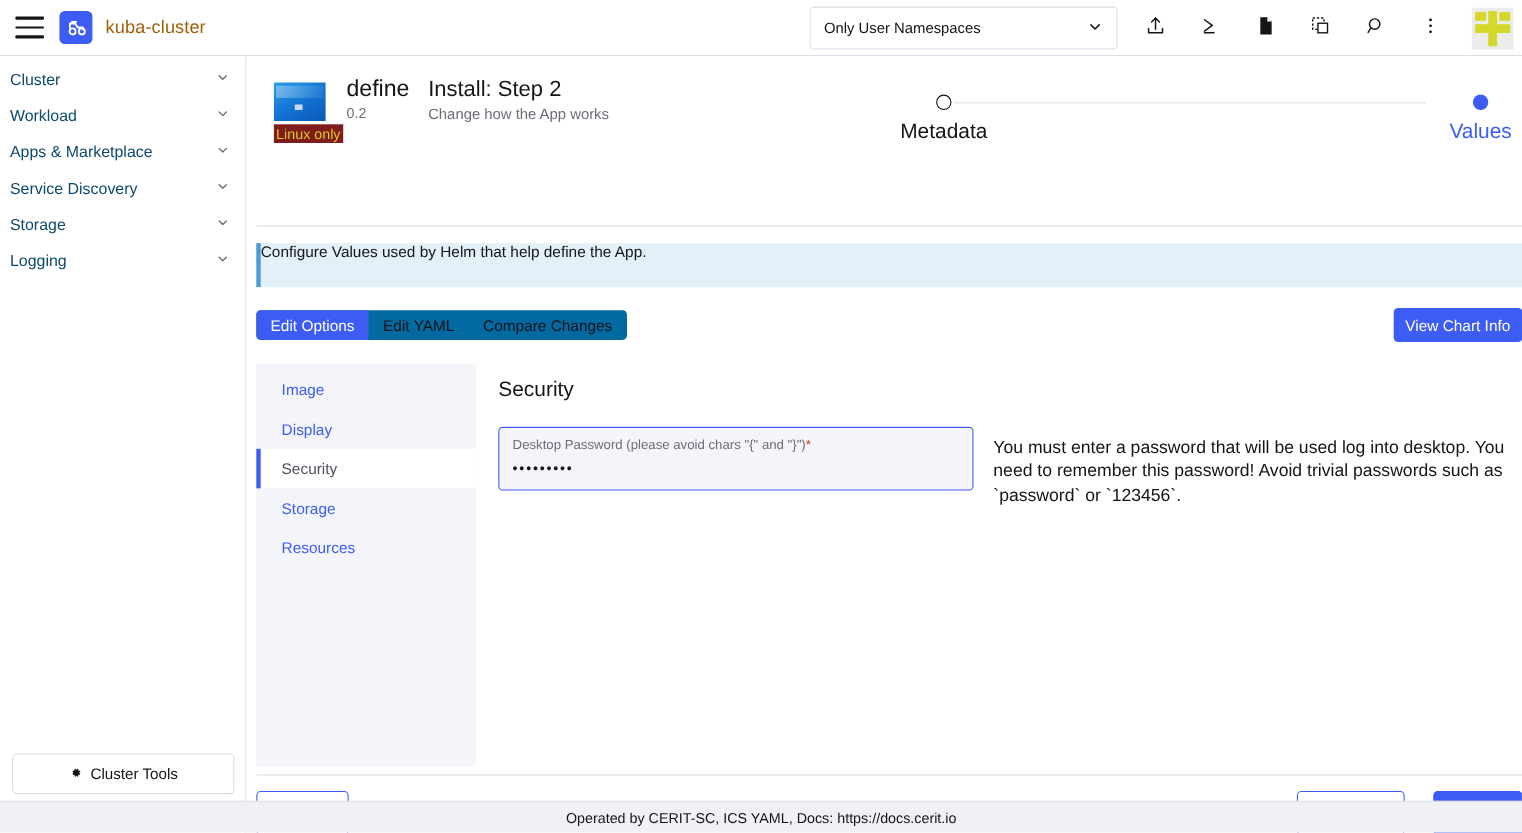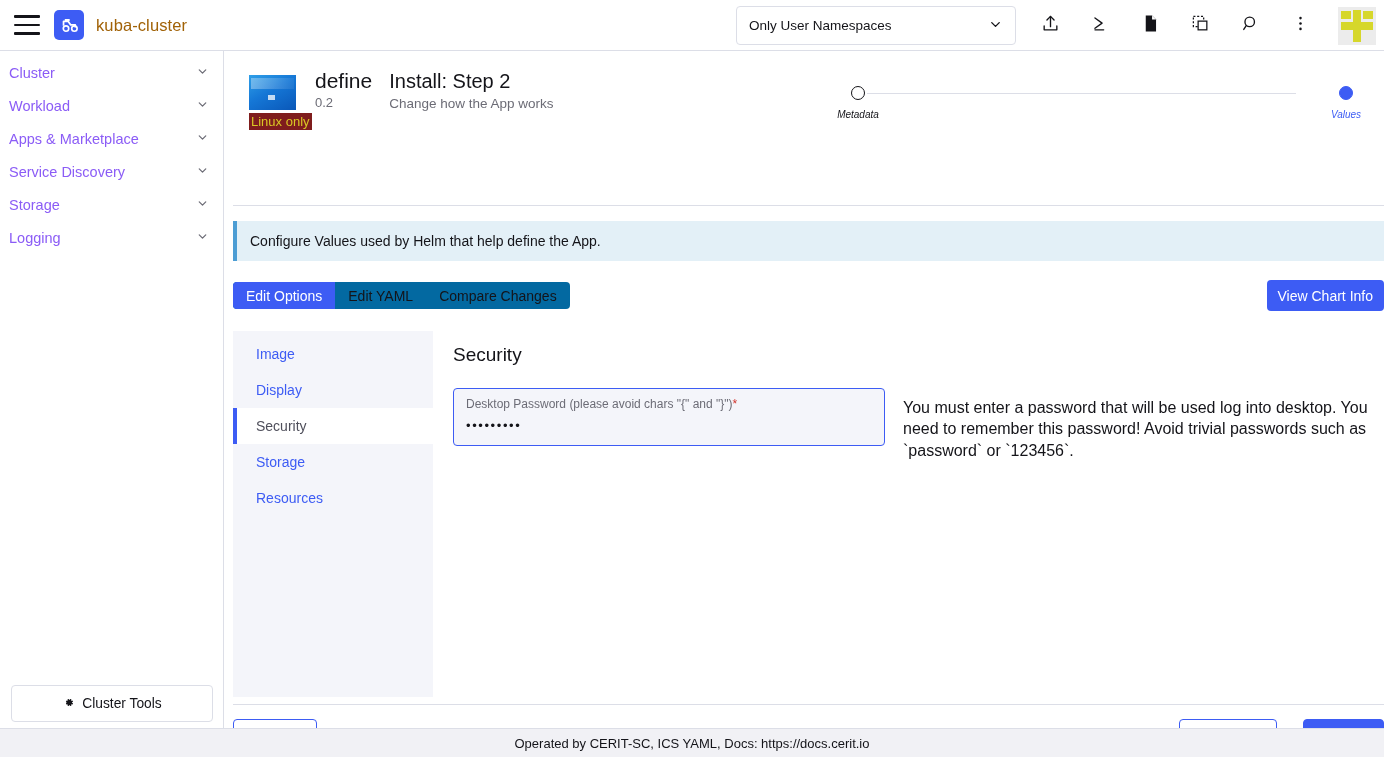--- a/index.html
+++ b/index.html
@@ -59,21 +59,21 @@
   .avatar .blk1 { position: absolute; left: 3px; top: 4px; width: 10px; height: 8px; background: #d6d72b; }
   .avatar .blk2 { position: absolute; left: 25px; top: 4px; width: 10px; height: 8px; background: #d6d72b; }
 
   
   .sidebar {
     position: absolute; left: 0; top: 51px; width: 224px; height: 706px;
     background: #fff; border-right: 1px solid #dcdee7;
   }
   .nav-group {
     height: 33px; display: flex; align-items: center;
-    padding: 0 14px 0 9px; cursor: pointer; font-size: 14.5px; color: #8b5cf6;
+    padding: 0 14px 0 9px; cursor: pointer; font-size: 14.5px; color: #0c4a6e;
   }
   .nav-group .label { flex: 1; }
   .nav-group .chev { color: #6c6c76; }
   .sidebar-bottom {
     position: absolute; left: 0; bottom: 0; width: 224px; padding: 0 11px 8px 11px;
   }
   .cluster-tools {
     height: 37px; border: 1px solid #dcdee7; border-radius: 4px;
     display: flex; align-items: center; justify-content: center; gap: 7px;
     font-size: 13.8px; color: #141419; cursor: pointer; background: #fff;
@@ -117,31 +117,31 @@
   .steps { position: absolute; right: 2px; top: 25px; width: 565px; height: 55px; }
   .step-line {
     position: absolute; left: 66px; right: 70px; top: 17px; height: 1px; background: #dcdee7;
   }
   .step { position: absolute; top: 0; text-align: center; width: 120px; }
   .step .dot {
     width: 14px; height: 14px; border-radius: 50%; margin: 10px auto 0 auto;
     border: 1.7px solid #141419; background: #fff;
   }
   .step.active .dot { background: #3d5cf4; border-color: #3d5cf4; }
-  .step .slabel { font-size: 10px; color: #141419; margin-top: 9px; font-style: italic; }
+  .step .slabel { font-size: 19px; color: #141419; margin-top: 9px; }
   .step.active .slabel { color: #3d5cf4; }
   .step-metadata { left: -3px; }
   .step-values { right: -40px; }
 
   .hdr-rule { position: absolute; left: 8px; right: 0; top: 154px; height: 1px; background: #dcdee7; }
 
   .banner {
     position: absolute; left: 8px; top: 170px; right: 0; height: 40px;
     background: #e3f0f7; border-left: 4px solid #4c9dd4;
-    display: flex; align-items: center; padding-left: 13px;
+    display: flex; 
     font-size: 14px; color: #141419;
   }
 
   .tabrow { position: absolute; left: 8px; top: 231px; }
   .tabs {
     display: inline-flex; background: #0369a1; border-radius: 4px; overflow: hidden;
   }
   .tab {
     padding: 0 13px; height: 27px; display: flex; align-items: center;
     font-size: 14px; color: #141419; cursor: pointer; white-space: nowrap;

